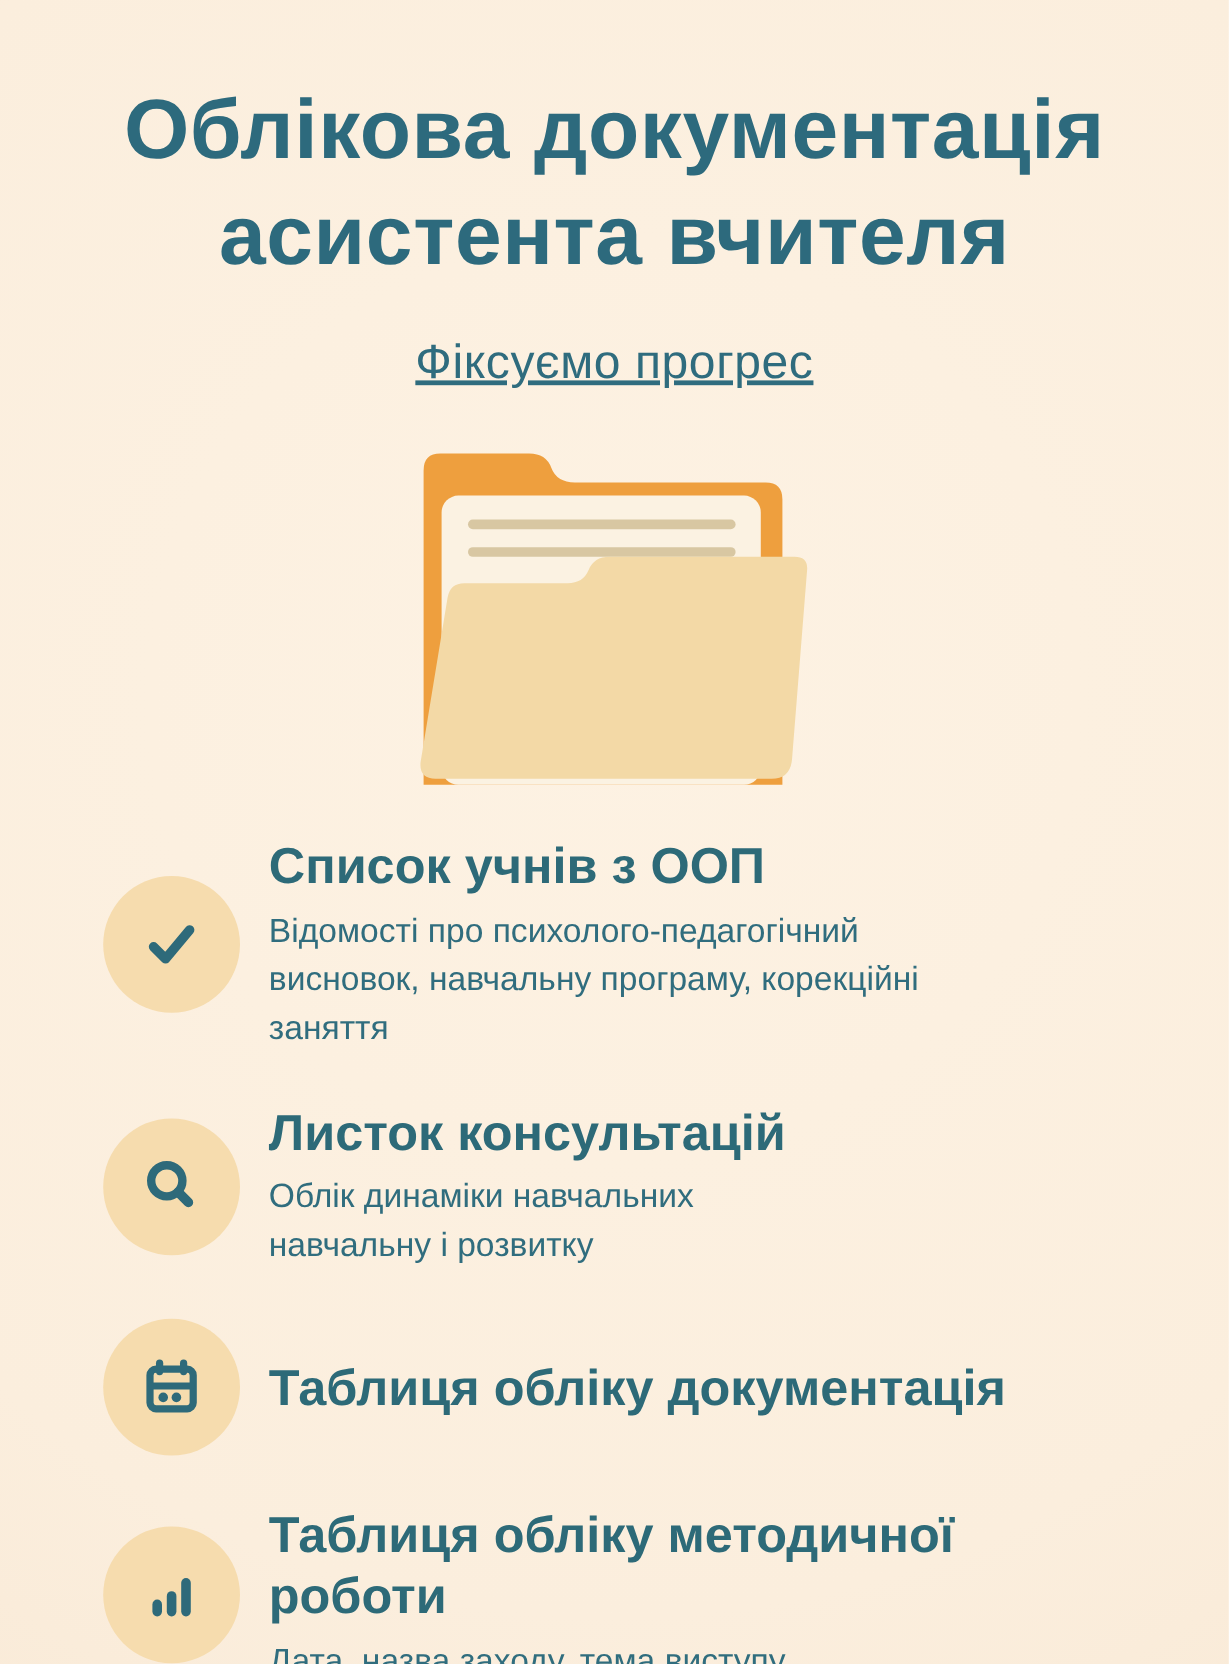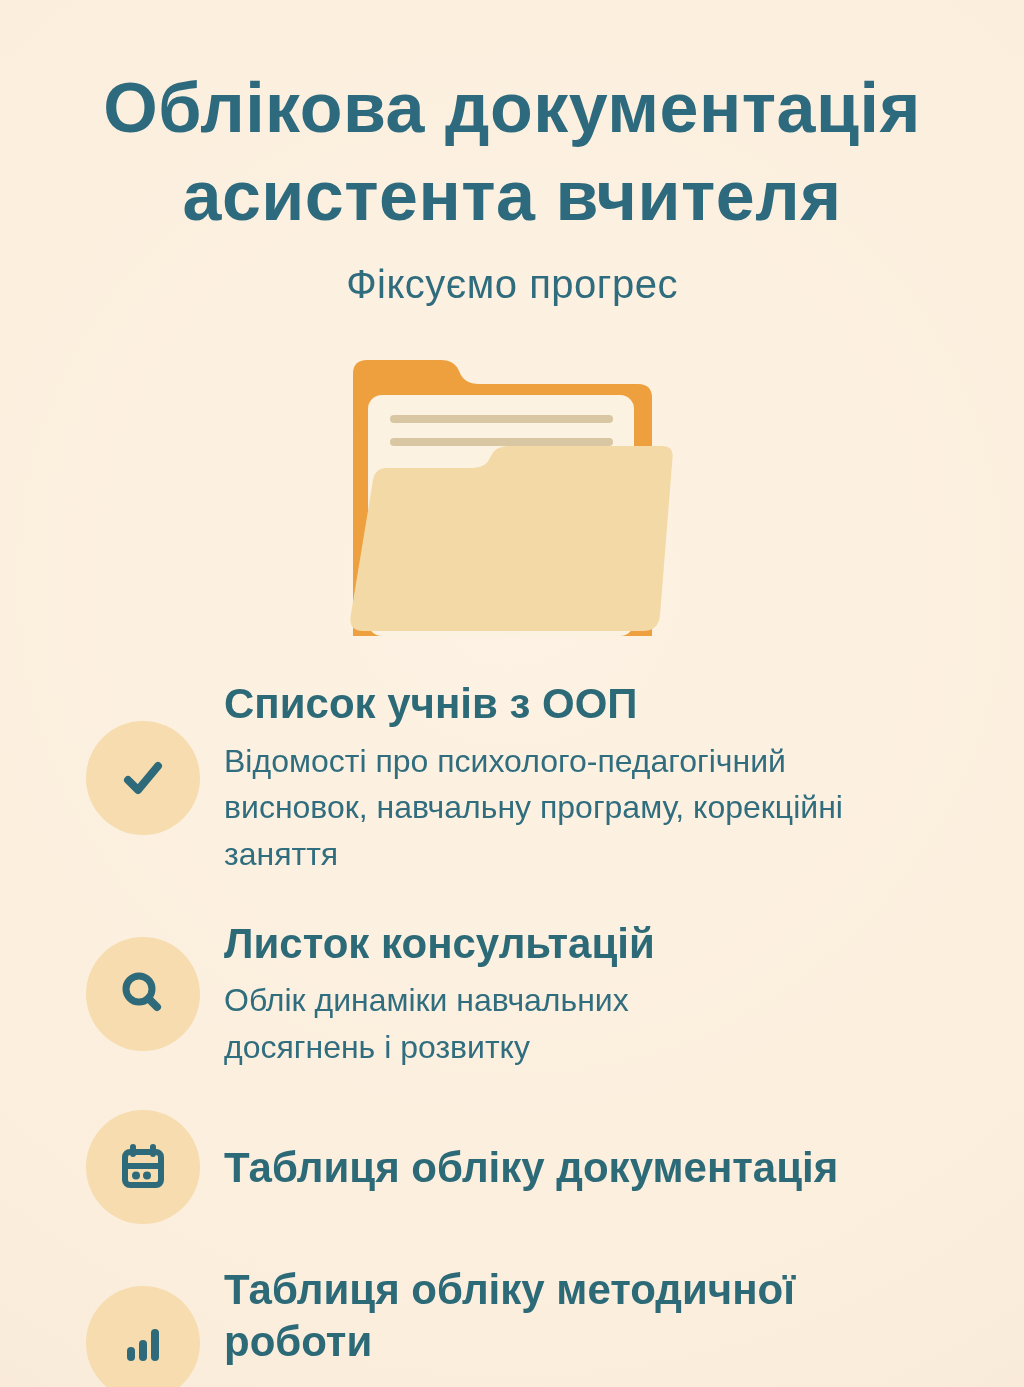--- a/index.html
+++ b/index.html
@@ -20,25 +20,26 @@
   .title {
     font-size: 70px;
     font-weight: 700;
     line-height: 1.26;
     color: #2d6a7d;
     white-space: pre-line;
     letter-spacing: 0.5px;
   }
 
   .subtitle {
-    margin-top: 22px;
+    margin-top: 40px;
     font-size: 40px;
     font-weight: 400;
     color: #2f6c7e;
     letter-spacing: 0.5px;
+    text-decoration: underline;
   }
 
   .illustration {
     margin-top: 46px;
     display: flex;
     justify-content: center;
   }
 
   .items {
     margin: 40px 48px 0 86px;
@@ -65,21 +66,21 @@
   .item-heading {
     font-size: 42px;
     font-weight: 700;
     line-height: 1.22;
     color: #2d6a78;
     white-space: pre-line;
   }
 
   .item-desc {
     margin-top: 8px;
-    font-size: 32px;
+    font-size: 28px;
     font-weight: 400;
     line-height: 1.46;
     color: #306d7e;
     white-space: pre-line;
   }
 
   .icon-stroke { stroke: #2e6a7a; fill: none; stroke-linecap: round; stroke-linejoin: round; }
   .icon-fill { fill: #2e6a7a; }
 </style>
 </head>
@@ -125,21 +126,21 @@
     <div class="item">
       <div class="badge">
         <svg width="56" height="56" viewBox="0 0 56 56">
           <circle class="icon-stroke" cx="24" cy="23" r="13" stroke-width="7"></circle>
           <path class="icon-stroke" d="M33.5,32.5 L42,41" stroke-width="8"></path>
         </svg>
       </div>
       <div class="item-text">
         <div class="item-heading">Листок консультацій</div>
         <div class="item-desc">Облік динаміки навчальних
-досягнень і розвитку</div>
+навчальну і розвитку</div>
       </div>
     </div>
 
     <div class="item">
       <div class="badge">
         <svg width="56" height="56" viewBox="0 0 56 56">
           <path class="icon-stroke" d="M18,8 L18,15" stroke-width="6"></path>
           <path class="icon-stroke" d="M38,8 L38,15" stroke-width="6"></path>
           <rect class="icon-stroke" x="10" y="13" width="36" height="33" rx="5" stroke-width="6"></rect>
           <path class="icon-stroke" d="M12,27 L44,27" stroke-width="6"></path>

